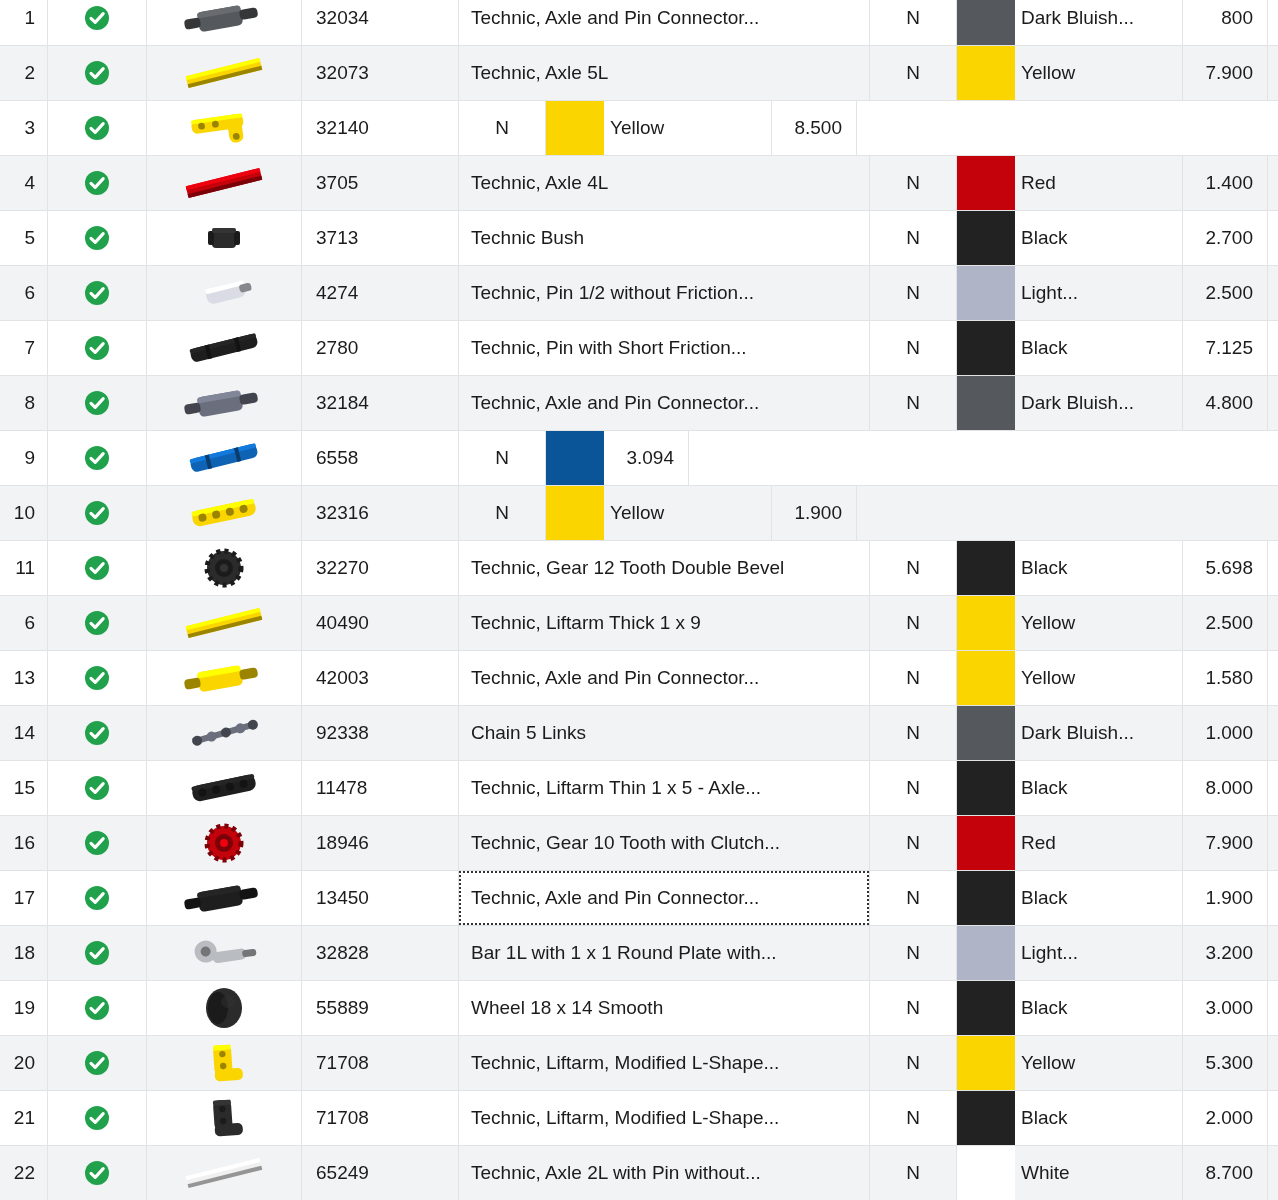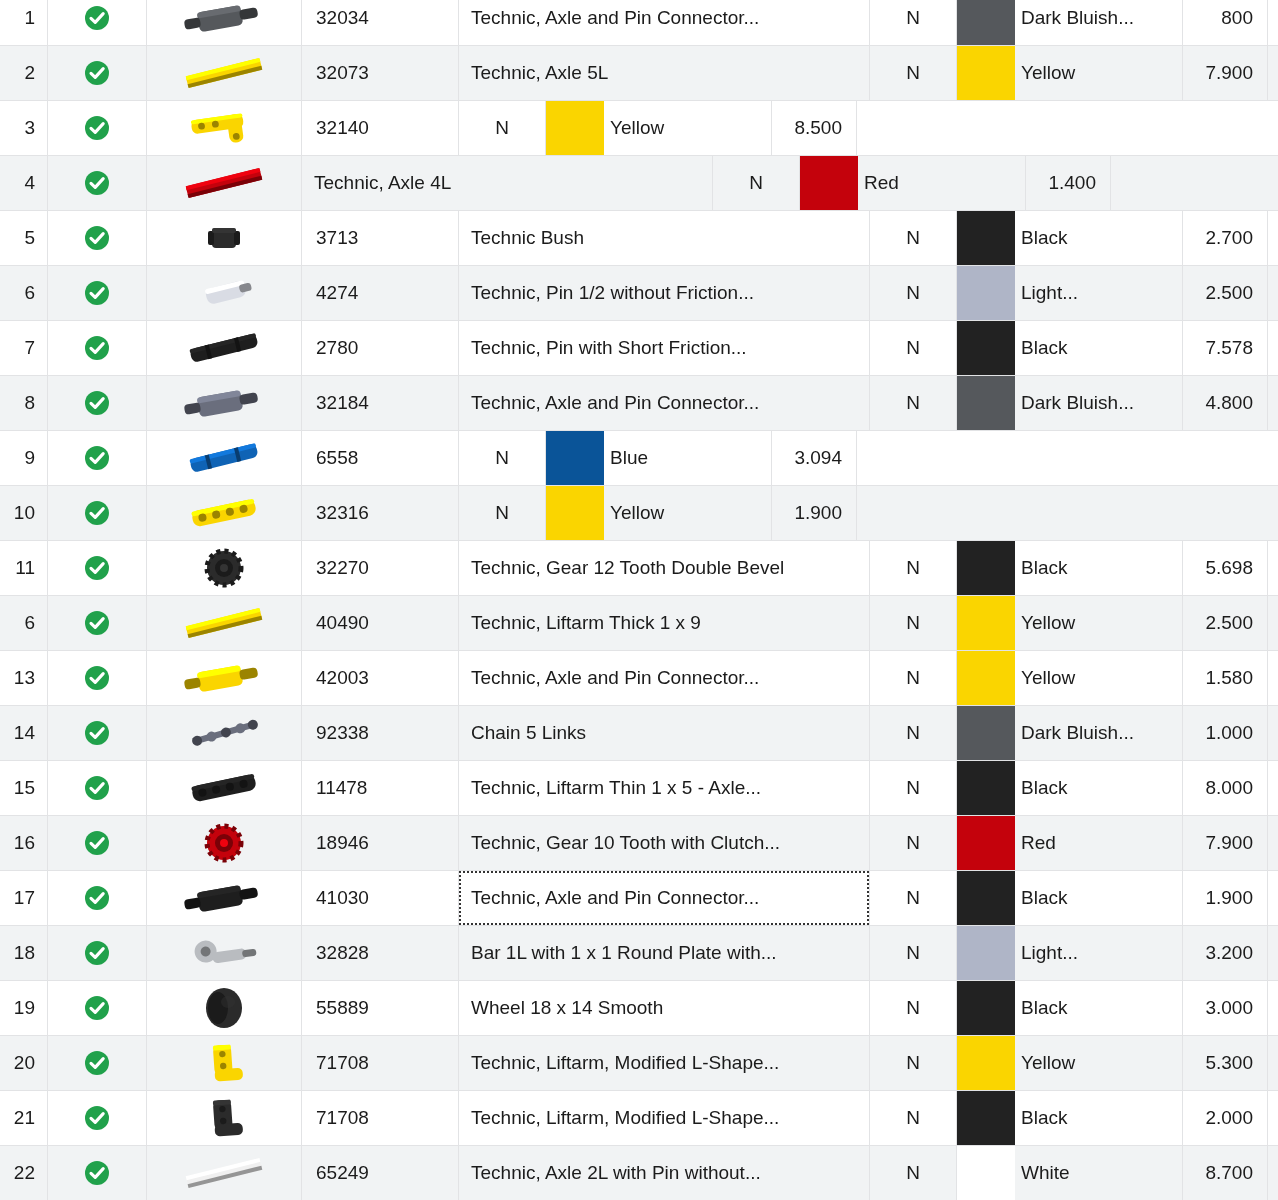--- a/index.html
+++ b/index.html
@@ -215,20 +215,23 @@
         <span class="part">
           <svg viewBox="0 0 116 48">
             <g transform="rotate(-14 58 24)">
               <rect x="20" y="18" width="76" height="12" rx="2" fill="#C4020C"></rect>
               <rect x="20" y="18" width="76" height="4" fill="#ef020f"></rect>
               <rect x="20" y="26" width="76" height="4" fill="#7a0107"></rect>
             </g>
           </svg>
         </span>
       </div>
+      <div class="cell c-pid">
+        <span>3705</span>
+      </div>
       <div class="cell c-desc">
         <span>Technic, Axle 4L</span>
       </div>
       <div class="cell c-n">
         <span>N</span>
       </div>
       <div class="cell c-sw">
         <span class="swatch" style="background:#C4020C"></span>
       </div>
       <div class="cell c-color">
@@ -359,21 +362,21 @@
       <div class="cell c-n">
         <span>N</span>
       </div>
       <div class="cell c-sw">
         <span class="swatch" style="background:#222222"></span>
       </div>
       <div class="cell c-color">
         <span>Black</span>
       </div>
       <div class="cell c-qty">
-        <span>7.578</span>
+        <span>7.125</span>
       </div>
       <div class="cell c-tail"></div>
     </div>
     <div class="row alt">
       <div class="cell c-num">
         <span>8</span>
       </div>
       <div class="cell c-check">
         <span>
           <svg class="check-icon" viewBox="0 0 26 26">
@@ -439,23 +442,20 @@
         </span>
       </div>
       <div class="cell c-pid">
         <span>6558</span>
       </div>
       <div class="cell c-n">
         <span>N</span>
       </div>
       <div class="cell c-sw">
         <span class="swatch" style="background:#0A5498"></span>
-      </div>
-      <div class="cell c-color">
-        <span>Blue</span>
       </div>
       <div class="cell c-qty">
         <span>3.094</span>
       </div>
       <div class="cell c-tail"></div>
     </div>
     <div class="row alt">
       <div class="cell c-num">
         <span>10</span>
       </div>
@@ -783,21 +783,21 @@
             <g transform="rotate(-10 58 24)">
               <rect x="32" y="14" width="44" height="20" rx="5" fill="#1E1E1E"></rect>
               <rect x="32" y="14" width="44" height="6" rx="3" fill="#252525"></rect>
               <rect x="74" y="19" width="18" height="10" rx="4" fill="#131313"></rect>
               <rect x="18" y="19" width="16" height="10" rx="4" fill="#131313"></rect>
             </g>
           </svg>
         </span>
       </div>
       <div class="cell c-pid">
-        <span>41030</span>
+        <span>13450</span>
       </div>
       <div class="cell c-desc focused">
         <span>Technic, Axle and Pin Connector...</span>
       </div>
       <div class="cell c-n">
         <span>N</span>
       </div>
       <div class="cell c-sw">
         <span class="swatch" style="background:#222222"></span>
       </div>

